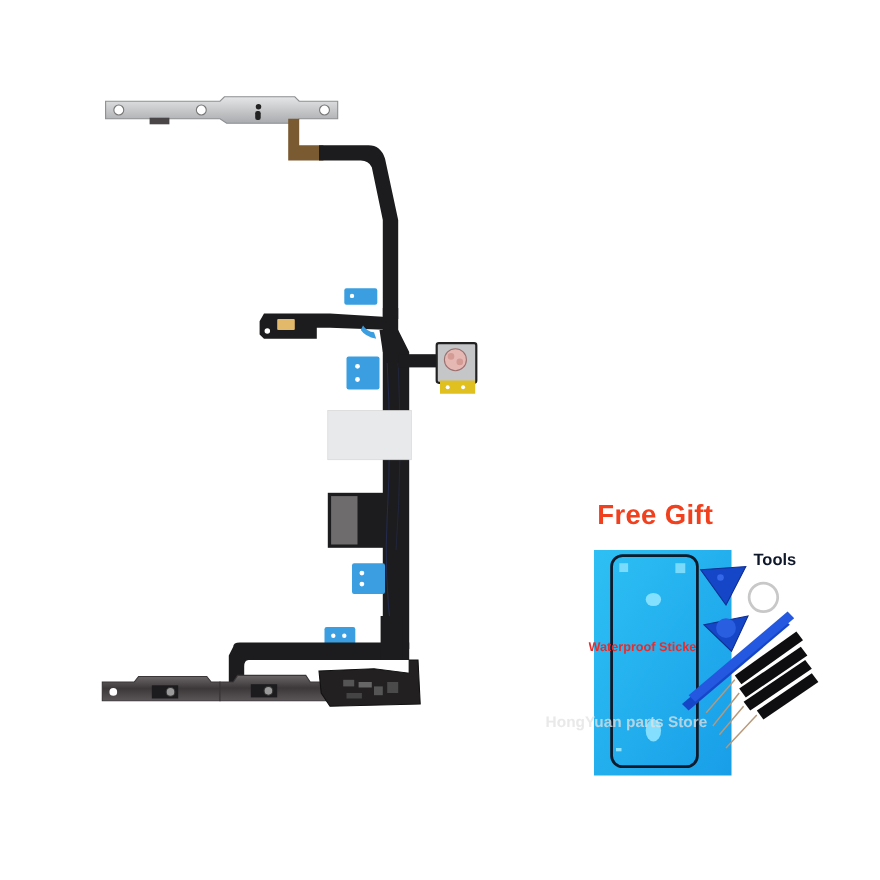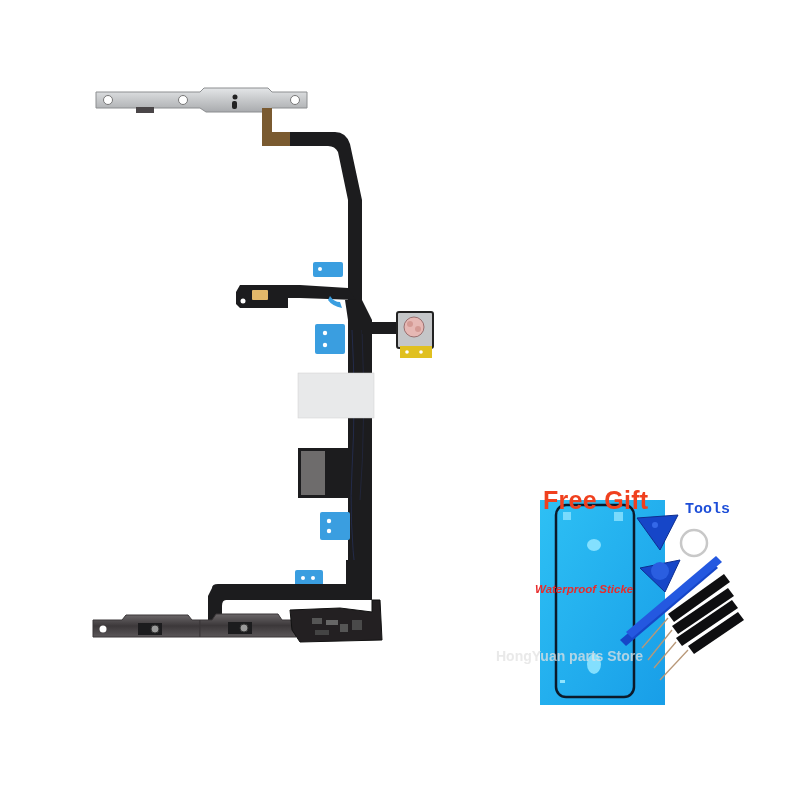--- a/index.html
+++ b/index.html
@@ -2,30 +2,29 @@
 <html><head>
   <meta charset="utf-8">
   <style>
     html, body { margin: 0; padding: 0; background: #ffffff; }
     body { width: 800px; height: 800px; position: relative; overflow: hidden; font-family: "Liberation Sans", sans-serif; }
     .canvas { position: absolute; left: 0; top: 0; width: 800px; height: 800px; }
     .gift-title {
       position: absolute; left: 543px; top: 454px;
       font-family: "Liberation Sans", sans-serif; font-weight: 700; font-size: 25px; color: #f0401e;
       letter-spacing: 0.3px;
-      margin-top: 32px;
     }
     .tools-label {
       position: absolute; left: 685px; top: 501px;
-      font-family: Liberation Mono, monospace; font-weight: 700; font-size: 15px; color: #1d4ed8;
+      font-family: Liberation Sans, sans-serif; font-weight: 700; font-size: 15px; color: #0f172a;
     }
     .sticker-label {
       position: absolute; left: 535px; top: 583px;
       font-family: "Liberation Sans", sans-serif; font-weight: 700; font-size: 11.5px; color: #e82c2c;
-      white-space: nowrap; width: 122px; overflow: hidden; font-style: italic;
+      white-space: nowrap; width: 122px; overflow: hidden;
     }
     .watermark {
       position: absolute; left: 496px; top: 648px;
       font-family: "Liberation Sans", sans-serif; font-weight: 700; font-size: 14px; color: rgba(225,225,225,0.75);
       white-space: nowrap;
     }
   </style>
 </head>
 <body>
 

